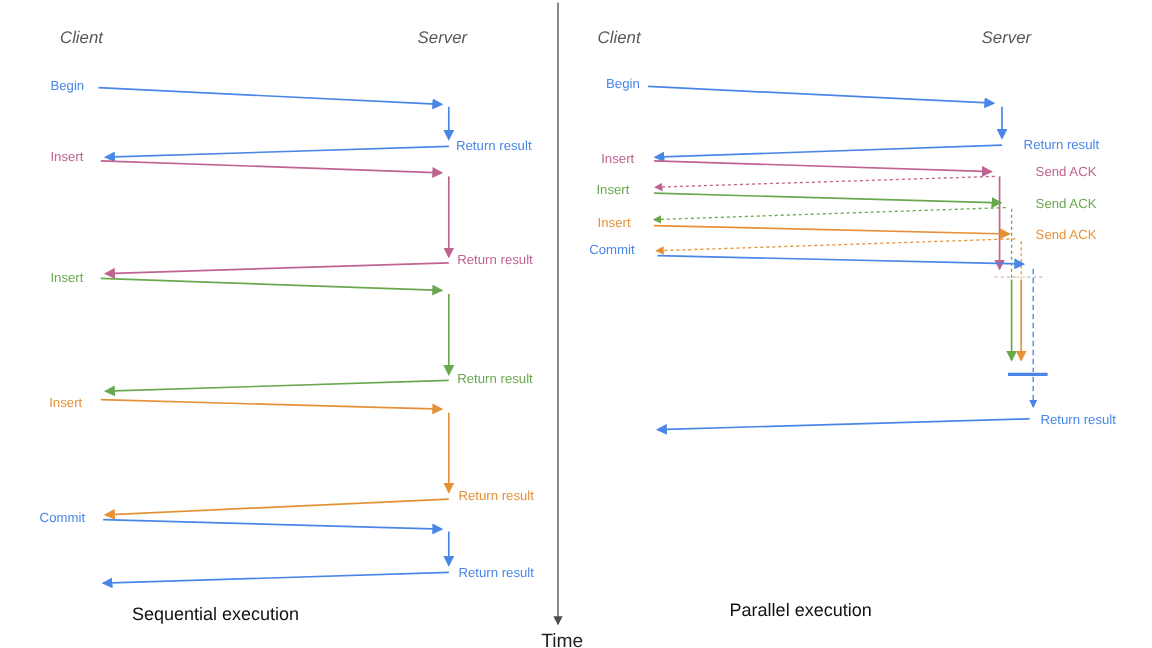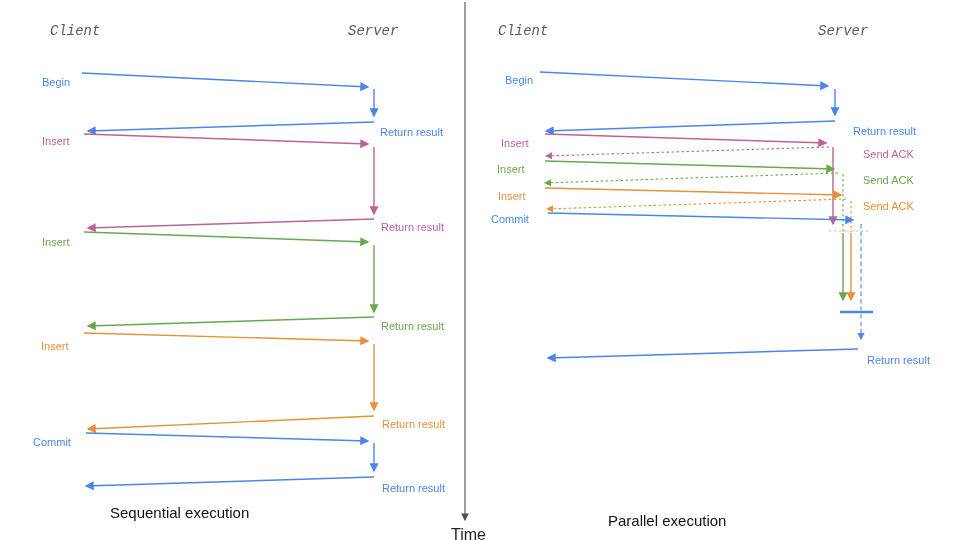--- a/index.html
+++ b/index.html
@@ -1,22 +1,22 @@
 <!DOCTYPE html>
 <html><head>
 <meta charset="utf-8">
 <style>
   html,body{margin:0;padding:0;}
   body{
     width:960px;height:540px;position:relative;background:#ffffff;
     font-family:"Liberation Sans", sans-serif;overflow:hidden;
   }
   svg.canvas{position:absolute;left:0;top:0;}
-  .lbl{position:absolute;font-size:11px;line-height:12px;white-space:nowrap;margin-top:10px;}
-  .actor{position:absolute;font-size:14px;font-style:italic;color:#595959;white-space:nowrap;font-family:Liberation Mono, monospace;}
+  .lbl{position:absolute;font-size:11px;line-height:12px;white-space:nowrap;}
+  .actor{position:absolute;font-size:14px;font-style:italic;color:#595959;white-space:nowrap;}
   .caption{position:absolute;font-size:15px;color:#111111;text-align:left;white-space:nowrap;}
   .time-lbl{position:absolute;font-size:16px;color:#222222;white-space:nowrap;}
   .blue{color:#4a86e8;}
   .pink{color:#bf6391;}
   .green{color:#6aa84f;}
   .orange{color:#e69138;}
   
   .s-blue{stroke:#4a86e8;}
   .s-pink{stroke:#bf6391;}
   .s-green{stroke:#6aa84f;}
@@ -147,15 +147,15 @@
 
 <div class="lbl green" style="left:497px;top:153px;">Insert</div>
 <div class="lbl green" style="left:863px;top:164px;">Send ACK</div>
 
 <div class="lbl orange" style="left:498px;top:180px;">Insert</div>
 <div class="lbl orange" style="left:863px;top:190px;">Send ACK</div>
 
 <div class="lbl blue" style="left:491px;top:203px;">Commit</div>
 <div class="lbl blue" style="left:867px;top:344px;">Return result</div>
 
-<div class="caption" style="left:608px;top:512px;width:240px;">Parallel execution</div>
+<div class="caption" style="left:608px;top:500px;width:240px;">Parallel execution</div>
 
 <div class="time-lbl" style="left:451px;top:526px;">Time</div>
 
 </body></html>

